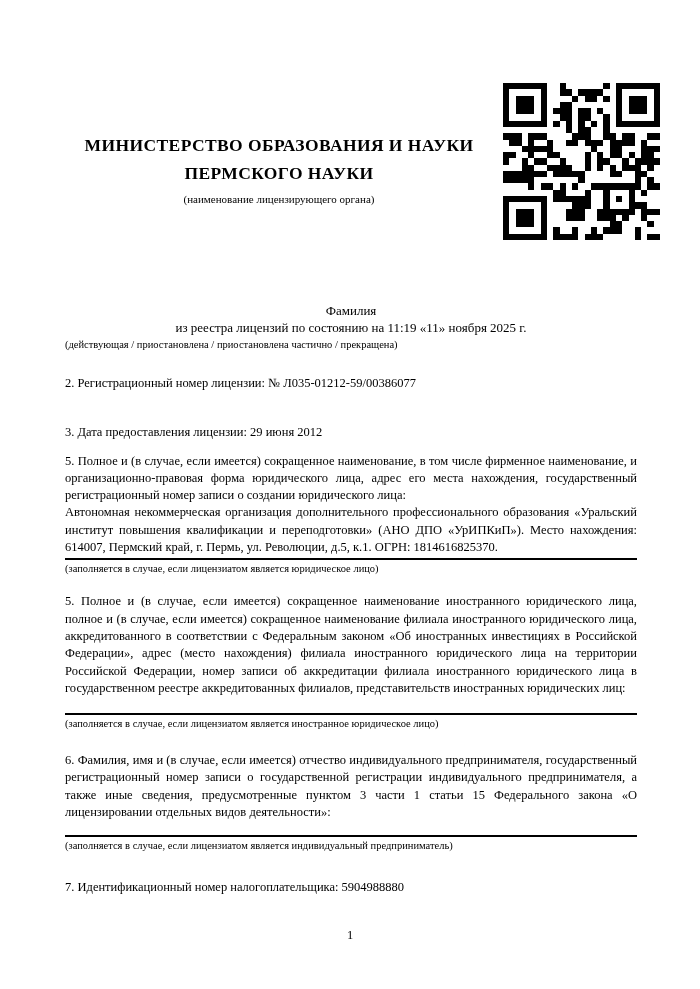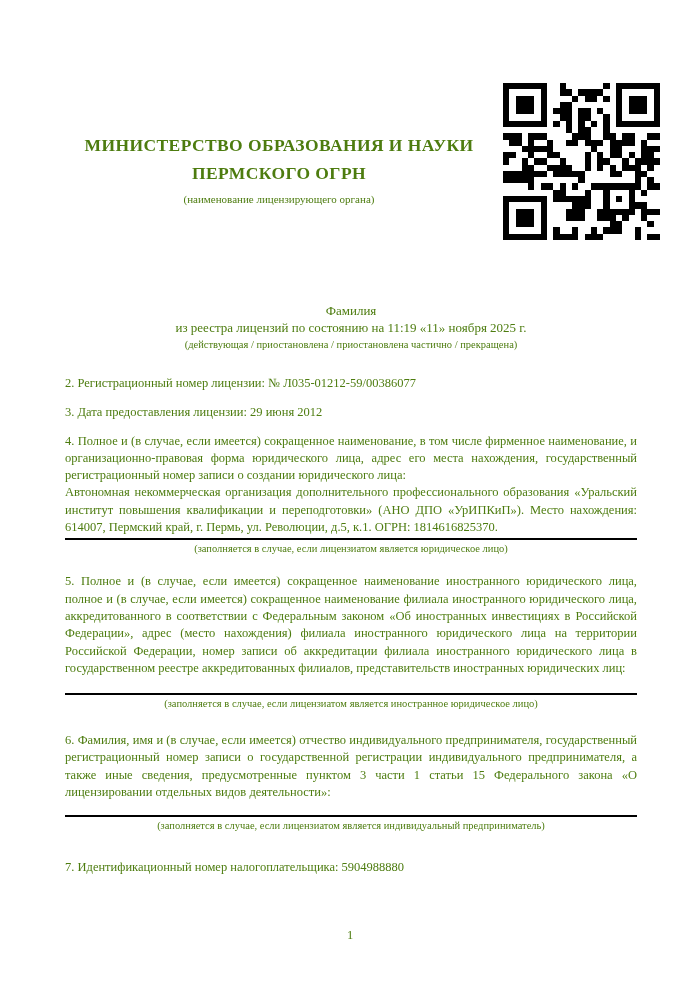--- a/index.html
+++ b/index.html
@@ -1,21 +1,21 @@
 <!DOCTYPE html>
 <html><head>
 <meta charset="utf-8">
 <style>
   html, body { margin: 0; padding: 0; background: #ffffff; }
   .page {
     position: relative;
     width: 700px;
     height: 989px;
     background: #ffffff;
-    color: #4d7c0f;
+    color: #000000;
     font-family: "Liberation Serif", "DejaVu Serif", serif;
     overflow: hidden;
   }
   .header {
     position: absolute;
     top: 131px;
     left: 40px;
     width: 478px;
     text-align: center;
   }
@@ -51,32 +51,32 @@
   }
   .body {
     font-size: 12.5px;
     line-height: 17.3px;
     text-align: justify;
     margin: 0;
   }
   .cap {
     font-size: 10.5px;
     line-height: 13px;
-    text-align: center;
+    text-align: left;
     margin-top: 2px;
   }
   .rule {
     border: none;
     border-top: 2px solid #000000;
     margin: 2px 0 0 0;
     height: 0;
   }
   .mt-i1 { margin-top: 29px; }
   .mt-i2 { margin-top: 24px; }
-  .mt-i3 { margin-top: 12px; }
+  .mt-i3 { margin-top: 32px; }
   .mt-i4 { margin-top: 11px; }
   .mt-i5 { margin-top: 18px; }
   .mt-i6 { margin-top: 22px; }
   .mt-i7 { margin-top: 27px; }
   .blank5 { height: 14px; }
   .blank6 { height: 12px; }
   .page-num {
     position: absolute;
     bottom: 46px;
     left: 0;
@@ -402,21 +402,21 @@
         <rect x="14" y="24" width="1" height="1"></rect>
         <rect x="15" y="24" width="1" height="1"></rect>
         <rect x="21" y="24" width="1" height="1"></rect>
         <rect x="23" y="24" width="1" height="1"></rect>
         <rect x="24" y="24" width="1" height="1"></rect>
       </svg>
     </div>
 
   <div class="header">
     <div class="ministry">МИНИСТЕРСТВО ОБРАЗОВАНИЯ И НАУКИ</div>
-    <div class="ministry">ПЕРМСКОГО ОГРН</div>
+    <div class="ministry">ПЕРМСКОГО НАУКИ</div>
     <div class="header-caption">(наименование лицензирующего органа)</div>
   </div>
 
   <div class="content">
 
     <div class="doc-title">
       <div>Фамилия</div>
       <div>из реестра лицензий по состоянию на 11:19 «11» ноября 2025 г.</div>
     </div>
 
@@ -426,21 +426,21 @@
 
     <section>
       <p class="body mt-i2">2. Регистрационный номер лицензии: № Л035-01212-59/00386077</p>
     </section>
 
     <section>
       <p class="body mt-i3">3. Дата предоставления лицензии: 29 июня 2012</p>
     </section>
 
     <section>
-      <p class="body mt-i4">4. Полное и (в случае, если имеется) сокращенное наименование, в том числе фирменное наименование, и организационно-правовая форма юридического лица, адрес его места нахождения, государственный регистрационный номер записи о создании юридического лица:</p>
+      <p class="body mt-i4">5. Полное и (в случае, если имеется) сокращенное наименование, в том числе фирменное наименование, и организационно-правовая форма юридического лица, адрес его места нахождения, государственный регистрационный номер записи о создании юридического лица:</p>
       <p class="body">Автономная некоммерческая организация дополнительного профессионального образования «Уральский институт повышения квалификации и переподготовки» (АНО ДПО «УрИПКиП»). Место нахождения: 614007, Пермский край, г. Пермь, ул. Революции, д.5, к.1. ОГРН: 1814616825370.</p>
       <div class="rule"></div>
       <div class="cap">(заполняется в случае, если лицензиатом является юридическое лицо)</div>
     </section>
 
     <section>
       <p class="body mt-i5">5. Полное и (в случае, если имеется) сокращенное наименование иностранного юридического лица, полное и (в случае, если имеется) сокращенное наименование филиала иностранного юридического лица, аккредитованного в соответствии с Федеральным законом «Об иностранных инвестициях в Российской Федерации», адрес (место нахождения) филиала иностранного юридического лица на территории Российской Федерации, номер записи об аккредитации филиала иностранного юридического лица в государственном реестре аккредитованных филиалов, представительств иностранных юридических лиц:</p>
       <div class="blank5"></div>
       <div class="rule"></div>
       <div class="cap">(заполняется в случае, если лицензиатом является иностранное юридическое лицо)</div>

